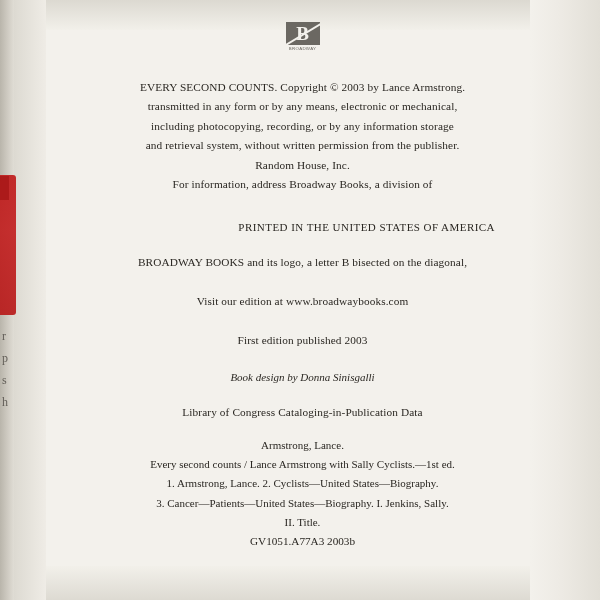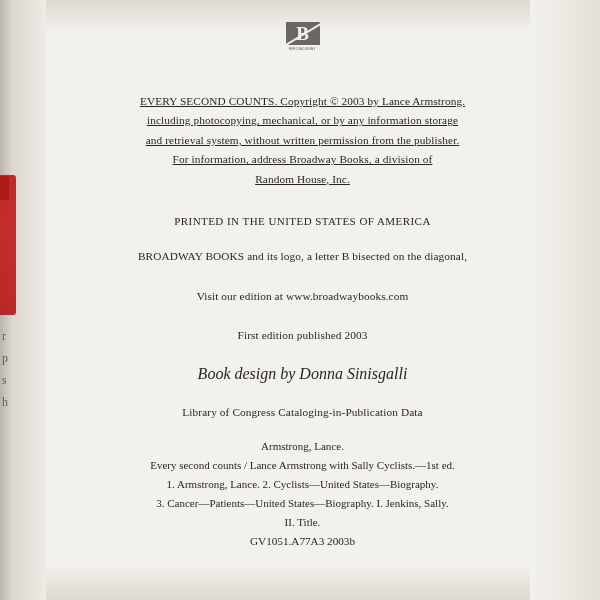--- a/index.html
+++ b/index.html
@@ -137,37 +137,37 @@
     text-align: center;
     font-family: "Liberation Sans", sans-serif;
   }
 
   .block {
     font-size: 11.3px;
     line-height: 1.72;
     letter-spacing: 0.1px;
   }
   .copyright-block {
-    margin-top: 40px;
-    text-decoration: underline;
+    margin-top: 26px;
   }
   .copyright-block .line {
     white-space: nowrap;
   }
   .spacer-lg { height: 26px; }
   .spacer-md { height: 20px; }
   .spacer-sm { height: 14px; }
 
   .caps {
     font-size: 11px;
     letter-spacing: 0.45px;
+    text-align: right;
   }
   .italic {
     font-style: italic;
-    font-size: 16px;
+    font-size: 11px;
   }
   .cip-block .line {
     font-size: 11px;
     line-height: 1.74;
     white-space: nowrap;
   }
   .mono-ish {
     font-size: 11.2px;
     line-height: 1.74;
   }
@@ -195,24 +195,25 @@
     <div class="logo">
       <div class="logo-box">
         <div class="logo-b">B</div>
         <div class="logo-slash"></div>
       </div>
       <div class="logo-caption">BROADWAY</div>
     </div>
 
     <div class="block copyright-block">
       <div class="line">EVERY SECOND COUNTS. Copyright © 2003 by Lance Armstrong.</div>
-      <div class="line">including photocopying, mechanical, or by any information storage</div>
+      <div class="line">transmitted in any form or by any means, electronic or mechanical,</div>
+      <div class="line">including photocopying, recording, or by any information storage</div>
       <div class="line">and retrieval system, without written permission from the publisher.</div>
+      <div class="line">Random House, Inc.</div>
       <div class="line">For information, address Broadway Books, a division of</div>
-      <div class="line">Random House, Inc.</div>
     </div>
 
     <div class="spacer-lg"></div>
 
     <div class="caps">PRINTED IN THE UNITED STATES OF AMERICA</div>
 
     <div class="spacer-md"></div>
 
     <div class="block">
       <div class="line">BROADWAY BOOKS and its logo, a letter B bisected on the diagonal,</div>

